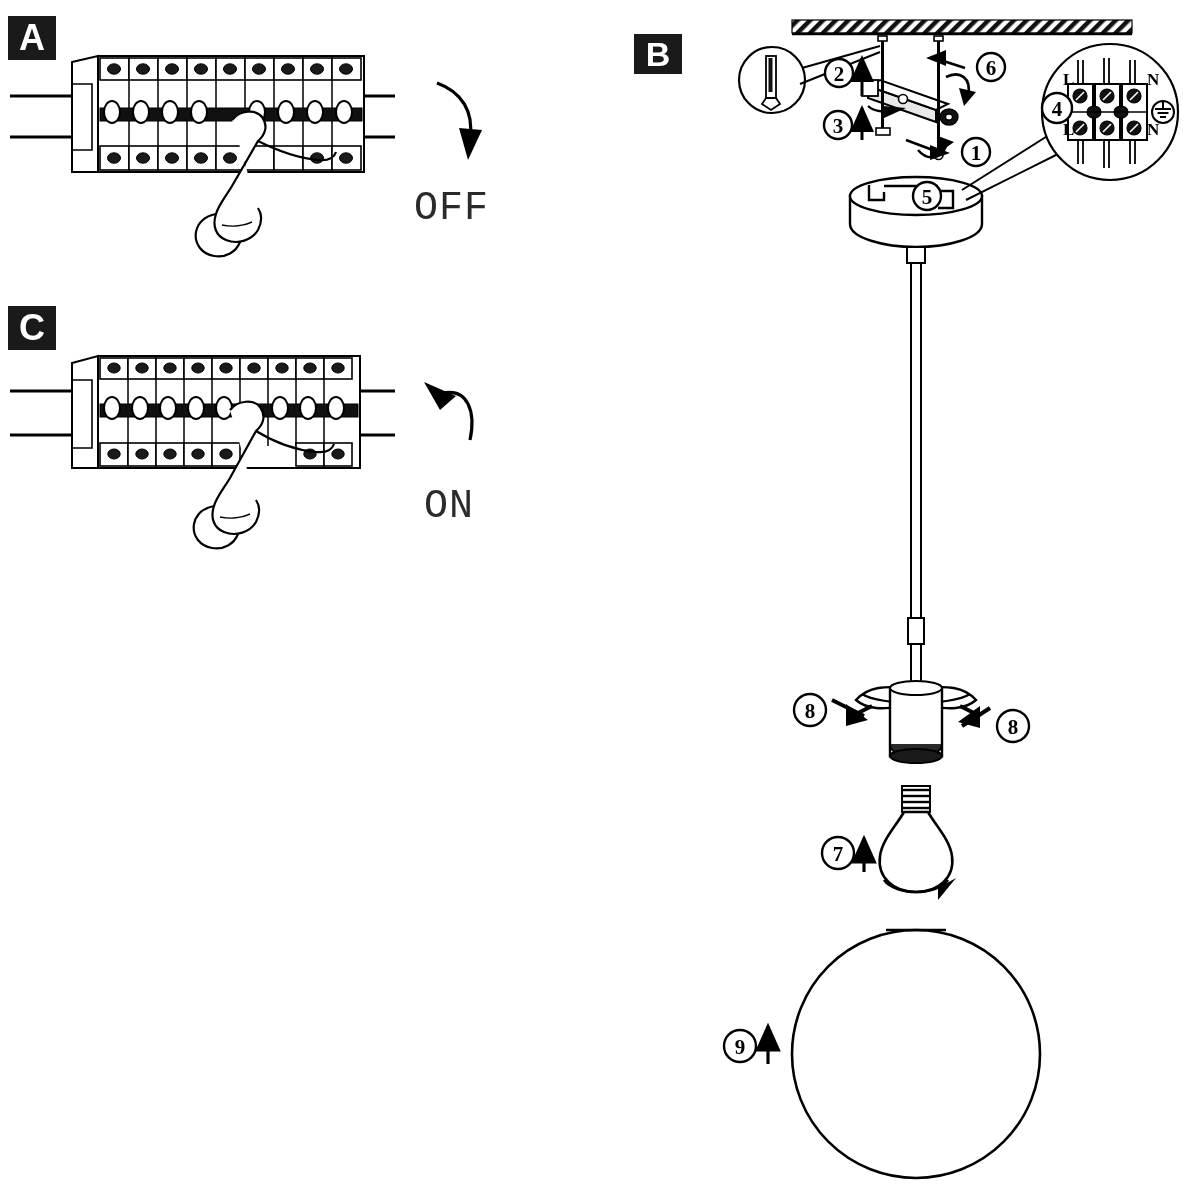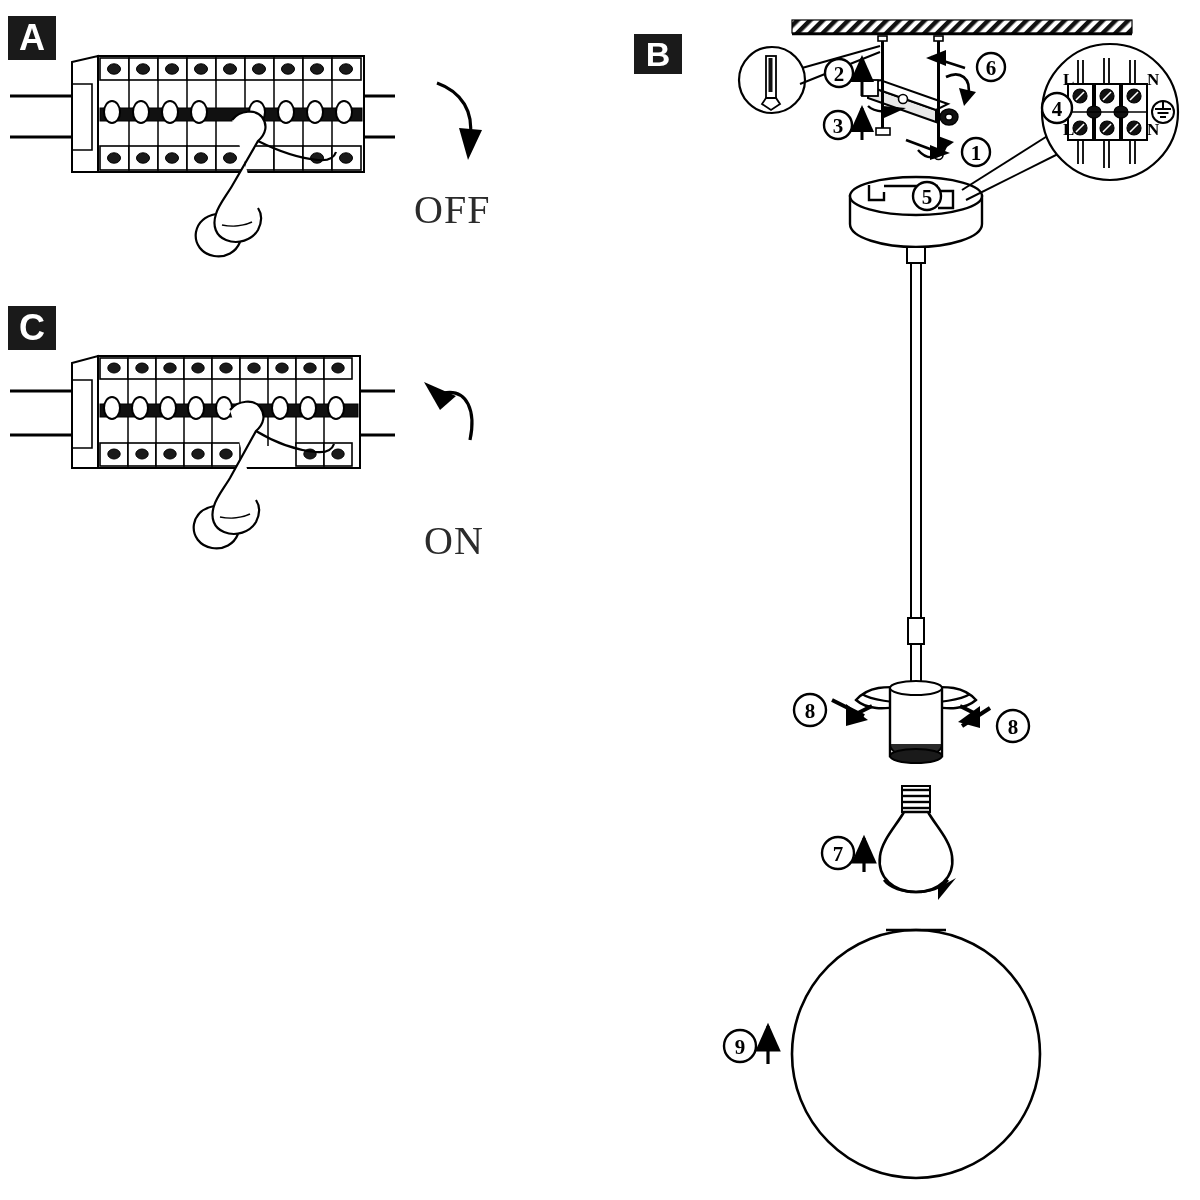--- a/index.html
+++ b/index.html
@@ -41,27 +41,27 @@
     justify-content: center;
     line-height: 1;
   }
   #badge-a { left: 8px;  top: 16px; width: 48px; height: 44px; font-size: 36px; }
   #badge-c { left: 8px;  top: 306px; width: 48px; height: 44px; font-size: 36px; }
   #badge-b { left: 634px; top: 34px; width: 48px; height: 40px; font-size: 34px; }
 
   
   .state-word {
     position: absolute;
-    font-family: Liberation Serif, serif;
+    font-family: Liberation Mono, monospace;
     font-size: 40px;
     letter-spacing: 1px;
     color: #2b2b2b;
   }
   #word-off { left: 414px; top: 186px; }
-  #word-on  { left: 424px; top: 484px; margin-top: 33px; }
+  #word-on  { left: 424px; top: 484px; }
 
   
   .term-label {
     position: absolute;
     font-family: "Liberation Serif", serif;
     font-weight: bold;
     font-size: 17px;
     color: #000;
   }
   #term-l-top { left: 1063px; top: 70px; }

